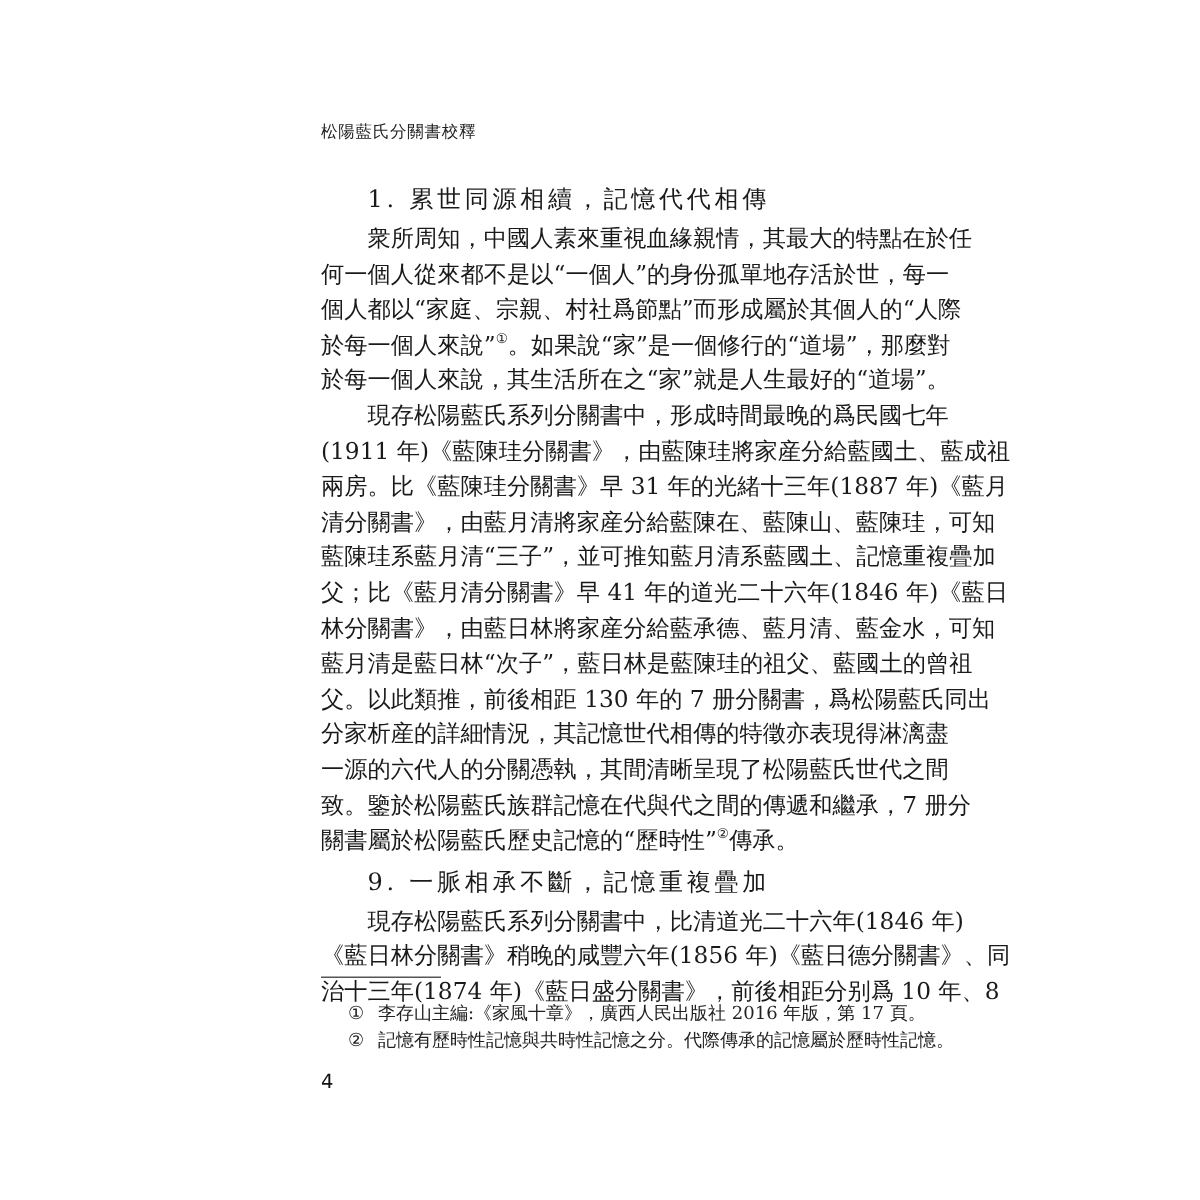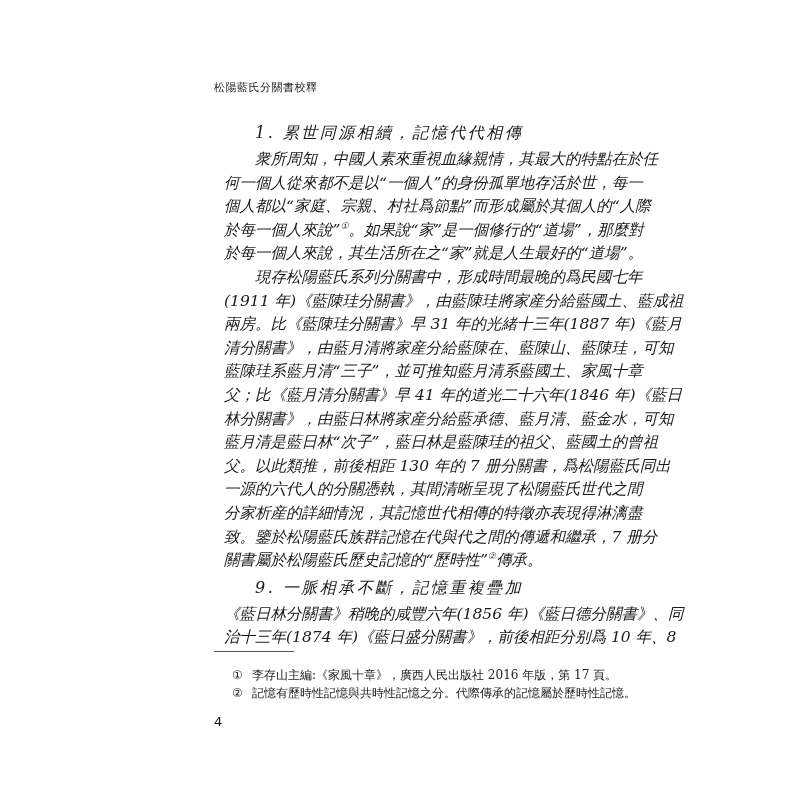--- a/index.html
+++ b/index.html
@@ -8,21 +8,21 @@
       position: relative; overflow: hidden;
       font-family: "DejaVu Serif", "Liberation Serif", serif;
       color: #1a1a1a;
     }
     .running-head {
       position: absolute; left: 214px; top: 80px;
       font-family: Liberation Mono, monospace;
       font-size: 11px; letter-spacing: 0.5px; color: #222;
     }
     .body-text {
-      position: absolute; left: 224px; top: 118px; width: 372px; font-style: italic;
+      position: absolute; left: 214px; top: 118px; width: 372px;
     }
     .line {
       height: 23.6px; line-height: 23.6px; font-size: 15.5px;
       white-space: nowrap; text-align: justify; text-align-last: justify;
       overflow: visible;
     }
     .line.last { text-align-last: left; }
     .line.indent { padding-left: 31px; }
     .heading {
       height: 30px; line-height: 30px; font-size: 16px;
@@ -57,32 +57,33 @@
   <div class="line indent">衆所周知，中國人素來重視血緣親情，其最大的特點在於任</div>
   <div class="line">何一個人從來都不是以“一個人”的身份孤單地存活於世，每一</div>
   <div class="line">個人都以“家庭、宗親、村社爲節點”而形成屬於其個人的“人際</div>
   <div class="line"><span>於每一個人來說”</span><sup>①</sup><span>。如果說“家”是一個修行的“道場”，那麼對</span></div>
   <div class="line last">於每一個人來說，其生活所在之“家”就是人生最好的“道場”。</div>
 
   <div class="line indent">現存松陽藍氏系列分關書中，形成時間最晚的爲民國七年</div>
   <div class="line">(1911 年)《藍陳珪分關書》，由藍陳珪將家産分給藍國土、藍成祖</div>
   <div class="line">兩房。比《藍陳珪分關書》早 31 年的光緒十三年(1887 年)《藍月</div>
   <div class="line">清分關書》，由藍月清將家産分給藍陳在、藍陳山、藍陳珪，可知</div>
-  <div class="line">藍陳珪系藍月清“三子”，並可推知藍月清系藍國土、家風十章</div>
+  <div class="line">藍陳珪系藍月清“三子”，並可推知藍月清系藍國土、記憶重複疊加</div>
   <div class="line">父；比《藍月清分關書》早 41 年的道光二十六年(1846 年)《藍日</div>
   <div class="line">林分關書》，由藍日林將家産分給藍承德、藍月清、藍金水，可知</div>
   <div class="line">藍月清是藍日林“次子”，藍日林是藍陳珪的祖父、藍國土的曾祖</div>
   <div class="line">父。以此類推，前後相距 130 年的 7 册分關書，爲松陽藍氏同出</div>
+  <div class="line">分家析産的詳細情況，其記憶世代相傳的特徵亦表現得淋漓盡</div>
   <div class="line">一源的六代人的分關憑執，其間清晰呈現了松陽藍氏世代之間</div>
-  <div class="line">分家析産的詳細情況，其記憶世代相傳的特徵亦表現得淋漓盡</div>
   <div class="line">致。鑒於松陽藍氏族群記憶在代與代之間的傳遞和繼承，7 册分</div>
   <div class="line last"><span>關書屬於松陽藍氏歷史記憶的“歷時性”</span><sup>②</sup><span>傳承。</span></div>
 
   <div class="heading">9. 一脈相承不斷，記憶重複疊加</div>
 
+  <div class="line indent">現存松陽藍氏系列分關書中，比清道光二十六年(1846 年)</div>
   <div class="line">《藍日林分關書》稍晚的咸豐六年(1856 年)《藍日德分關書》、同</div>
   <div class="line">治十三年(1874 年)《藍日盛分關書》，前後相距分别爲 10 年、8</div>
 </div>
 
 <div class="rule"></div>
 
 <div class="footnotes">
   <div class="fn">
     <span class="fn-mark">①</span><span>李存山主編:《家風十章》，廣西人民出版社 2016 年版，第 17 頁。</span>
   </div>

